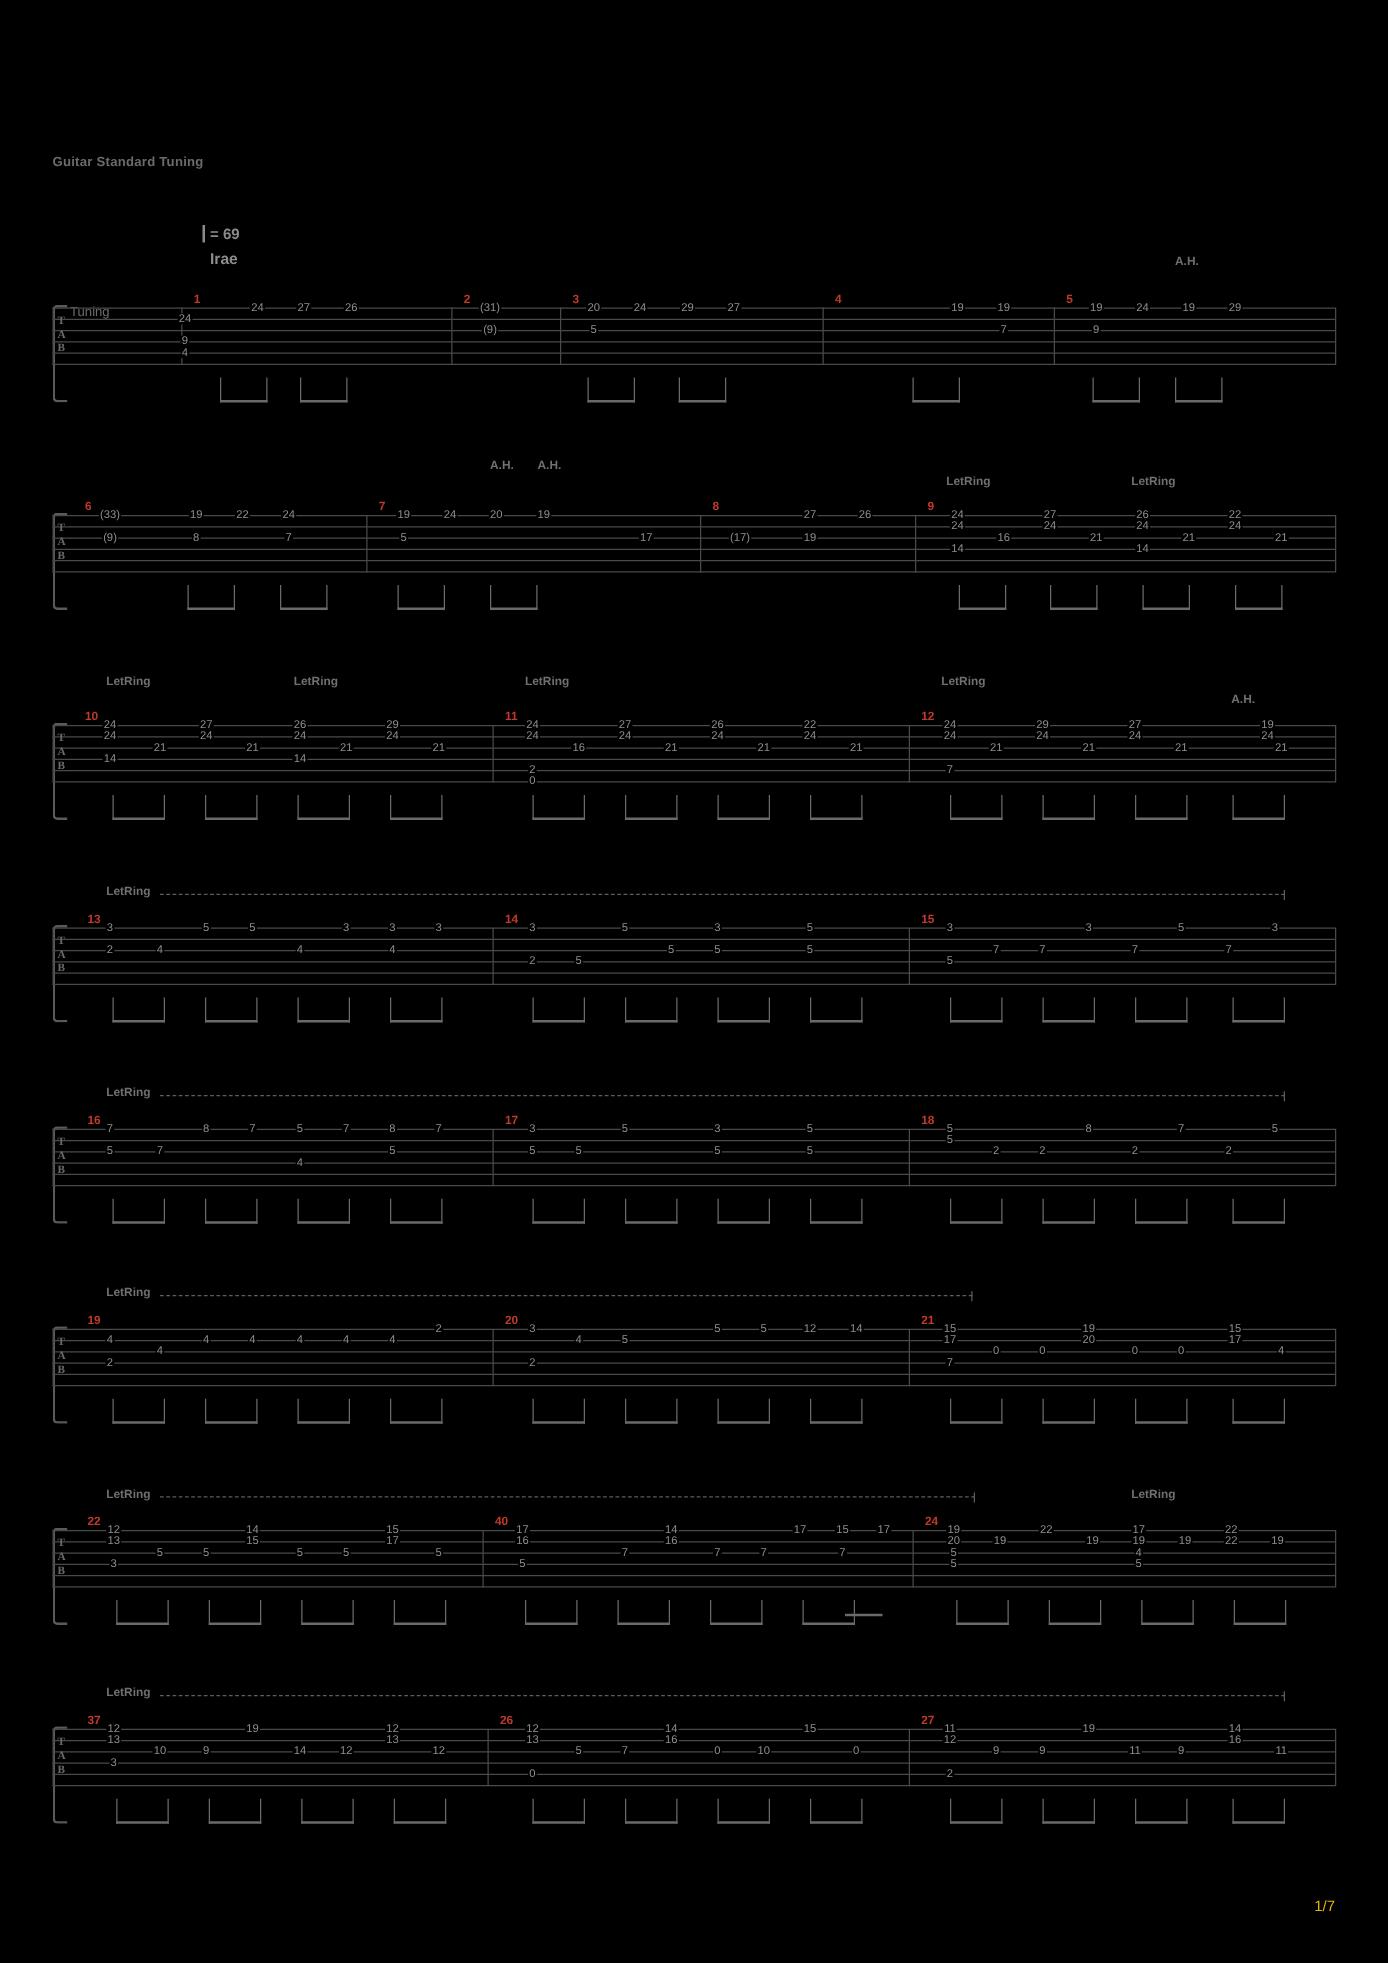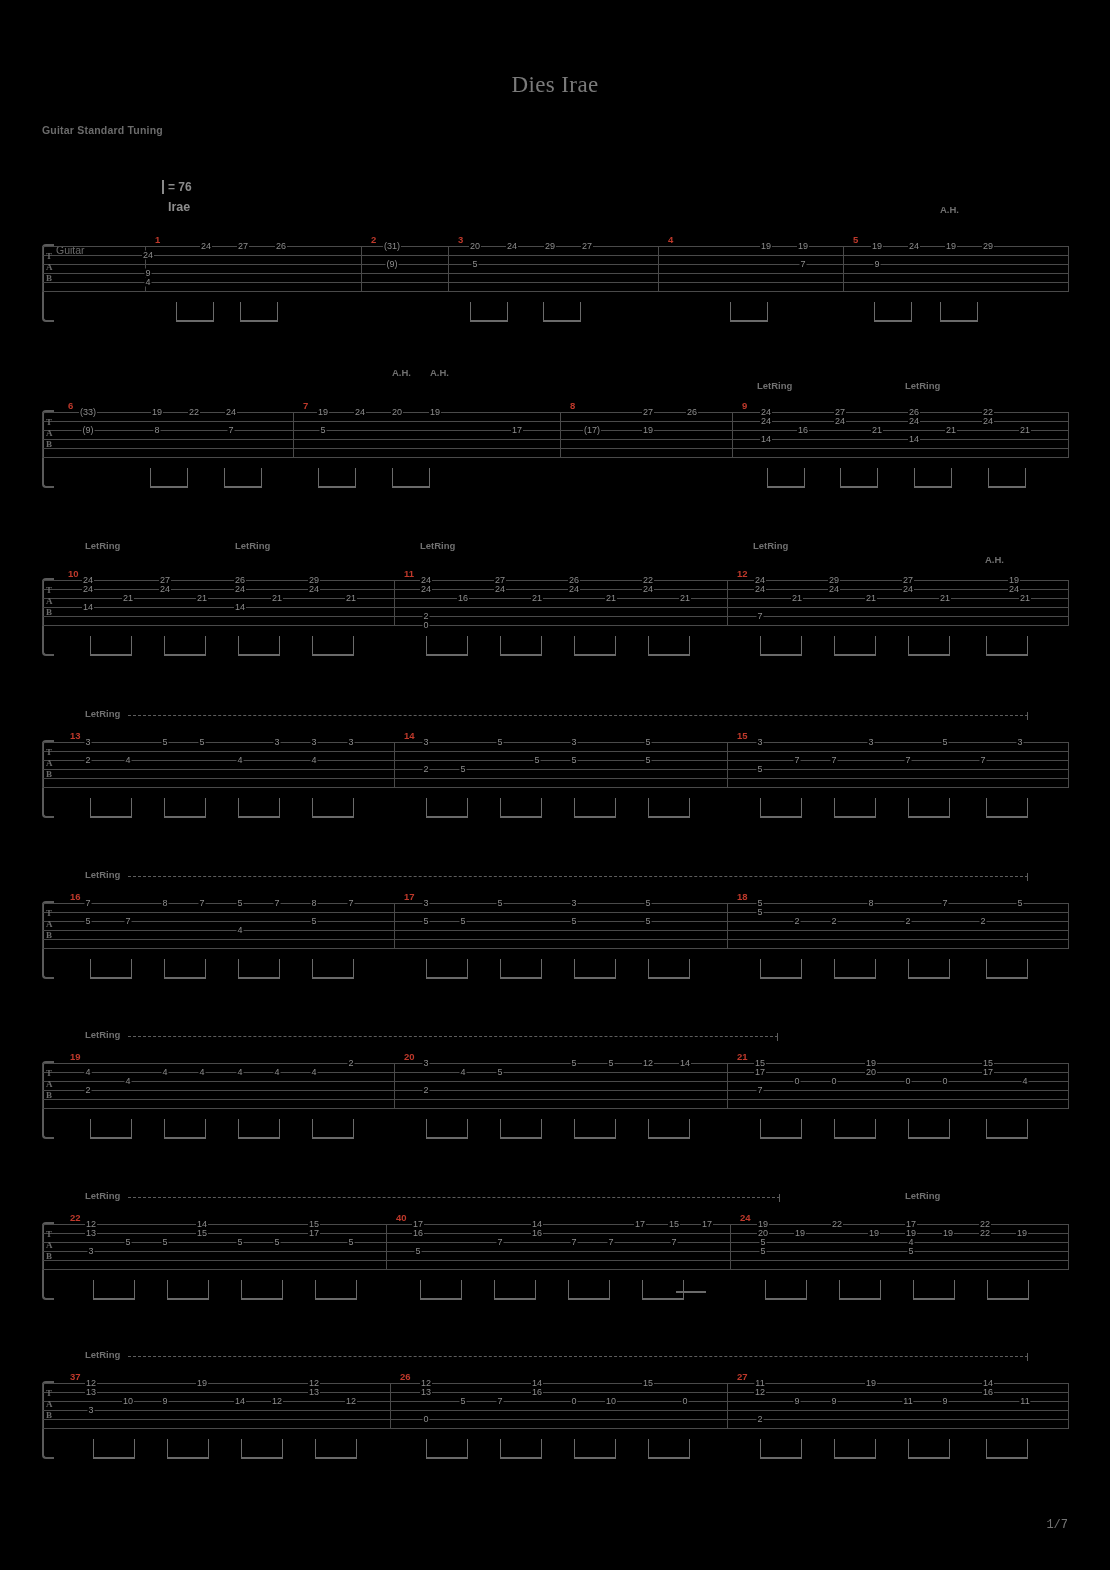--- a/index.html
+++ b/index.html
@@ -71,22 +71,22 @@
     position: absolute;
     font-size: 10.5px;
     color: #6b6b6b;
     font-family: "Liberation Sans", sans-serif;
   }
   .page-num {
     position: absolute;
     right: 42px;
     bottom: 38px;
     font-size: 12px;
-    color: #737373;
-    font-family: Liberation Mono, monospace;
+    color: #eab308;
+    font-family: Liberation Sans, sans-serif;
   }
 
   
   .system {
     position: absolute;
     left: 0;
     width: 1110px;
   }
   .staff {
     position: absolute;
@@ -184,30 +184,29 @@
     position: absolute;
     height: 2px;
     background: #6a6a6a;
   }
 </style>
 </head>
 <body>
 
 <div class="page">
 
-  <div class="title">Dies Irae</div>
   <div class="tuning">Guitar Standard Tuning</div>
 
   <div class="tempo">
     <span class="note-stem"></span>
-    <span>= 76</span>
+    <span>= 69</span>
   </div>
   <div class="section-label">Irae</div>
 
-  <div class="instrument-name" style="top:244px;left:56px;">Guitar</div>
+  <div class="instrument-name" style="top:244px;left:56px;">Tuning</div>
 
   <div id="systems-host">
       <div class="system" style="top: 246px;">
         <div class="brace"></div>
         <div class="staff">
           <div class="sline l0"></div>
           <div class="sline l1"></div>
           <div class="sline l2"></div>
           <div class="sline l3"></div>
           <div class="sline l4"></div>

